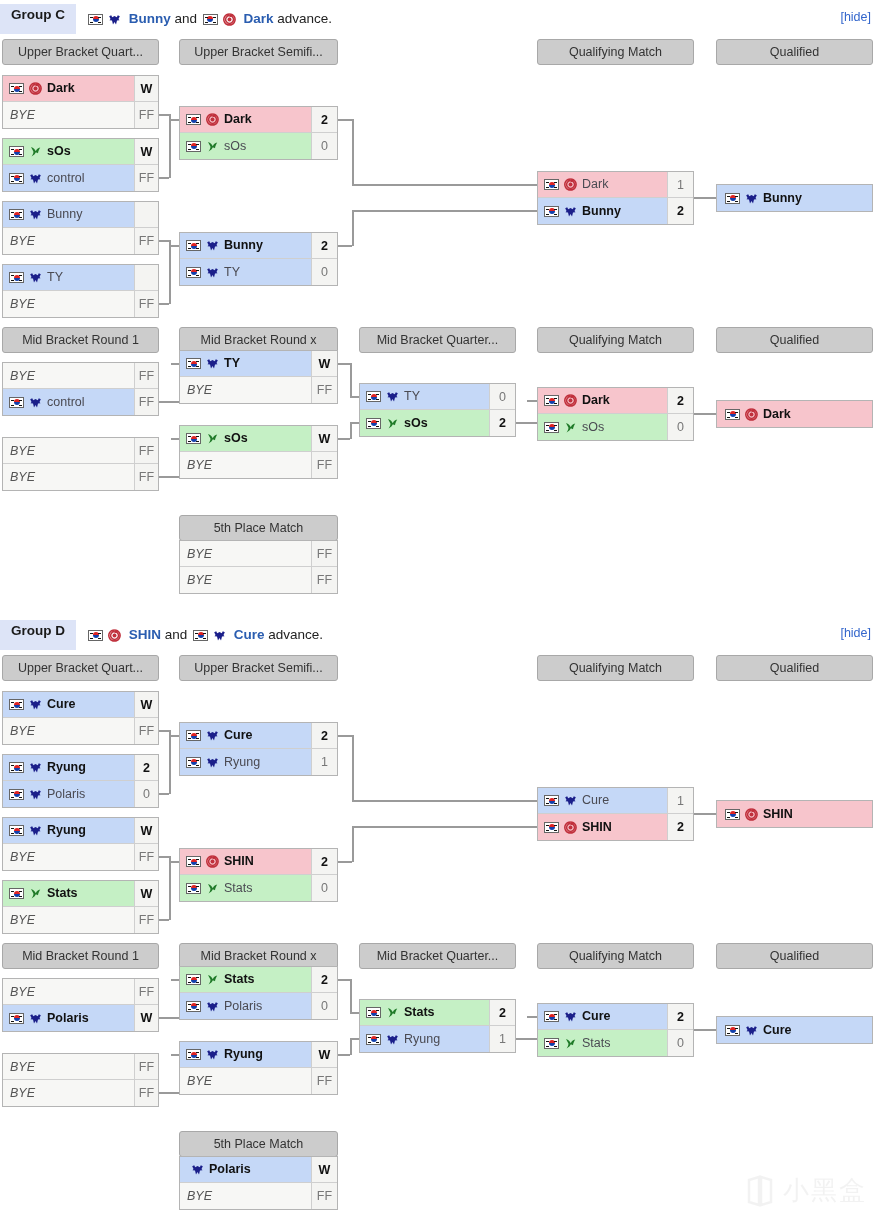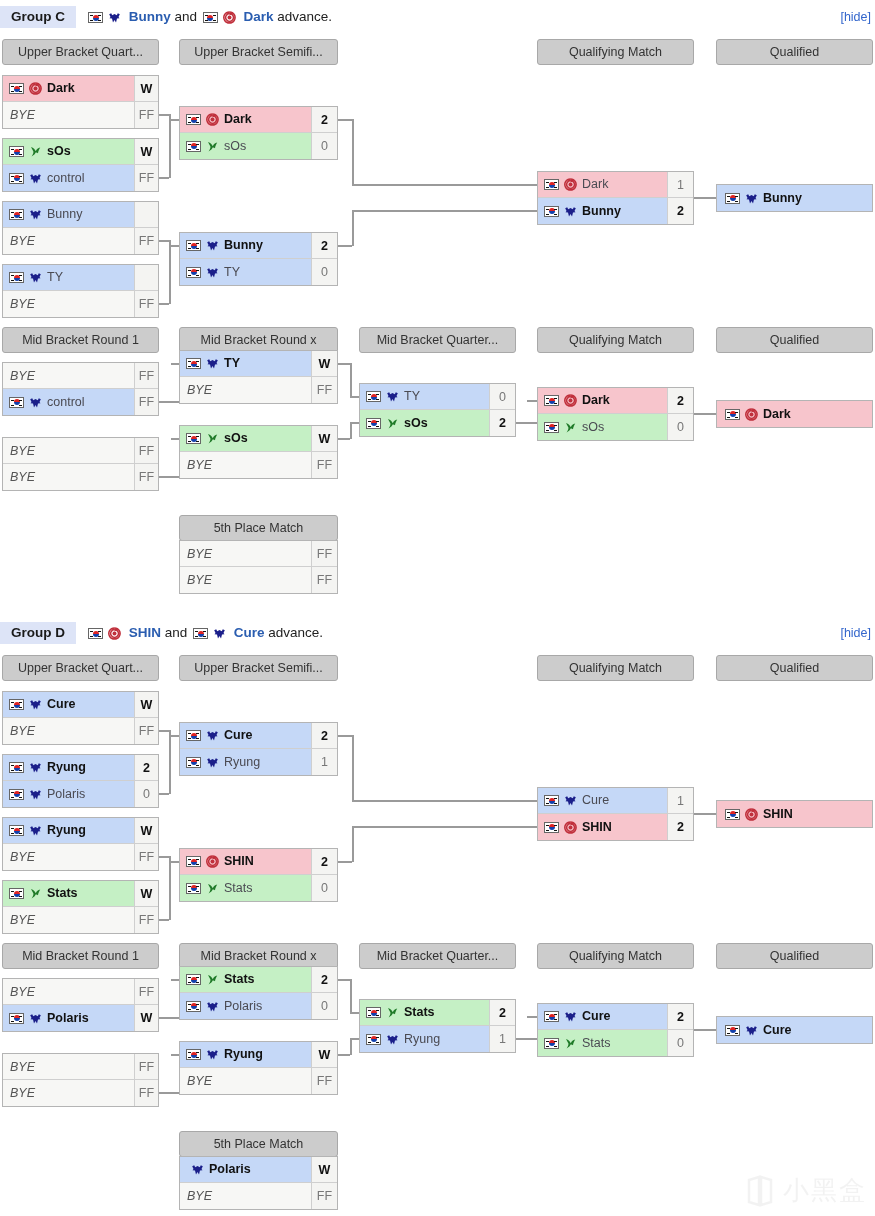--- a/index.html
+++ b/index.html
@@ -6,21 +6,21 @@
   body{
     font-family:"Liberation Sans","DejaVu Sans",sans-serif;
     width:875px;height:1216px;position:relative;overflow:hidden;
     font-size:12.5px;color:#222;
   }
   .stage{position:absolute;left:0;top:0;width:875px;height:1216px;}
 
   
   .group-header{position:absolute;left:0;height:26px;line-height:26px;white-space:nowrap;font-size:13.5px;}
   .group-tag{display:inline-block;background:#dde4f7;color:#1a1a1a;font-weight:bold;
-             padding:0 11px;height:22px;line-height:22px;font-size:13.5px;vertical-align:middle;}
+             padding:0 11px;height:30px;line-height:22px;font-size:13.5px;vertical-align:middle;}
   .adv-text{display:inline-block;margin-left:12px;color:#222;font-size:13.5px;vertical-align:middle;}
   .adv-text .plink{color:#2a5db0;font-weight:bold;}
   .hide-link{position:absolute;right:4px;top:0;height:26px;line-height:26px;color:#36c;font-size:12.5px;}
   .hide-link span{color:#36c;}
 
   
   .round-hdr{position:absolute;background:#ccc;border:1px solid #a8a8a8;border-radius:3px;
              height:26px;line-height:25px;text-align:center;color:#333;font-size:12.5px;
              overflow:hidden;white-space:nowrap;box-sizing:border-box;}
 

